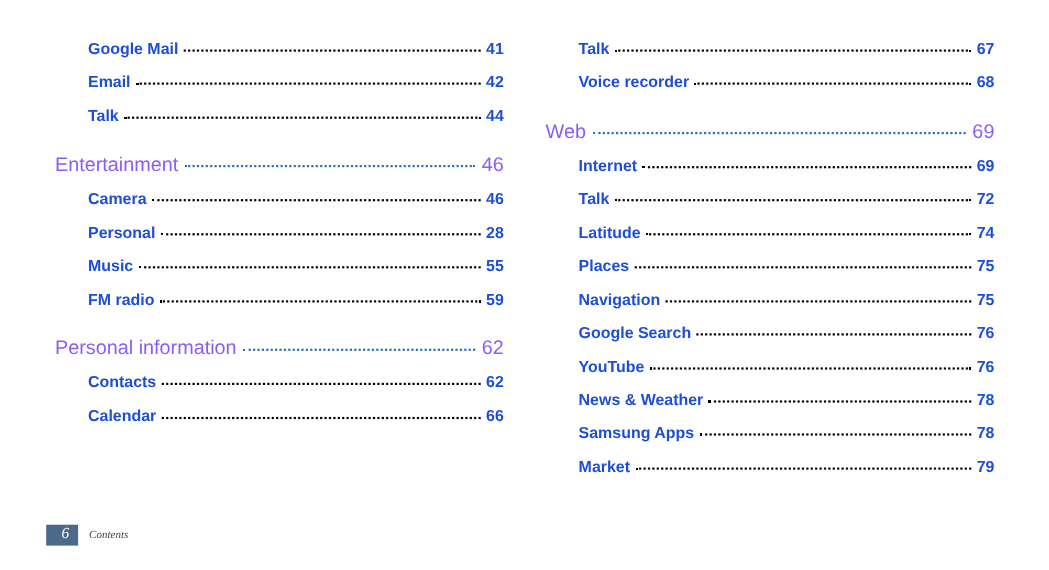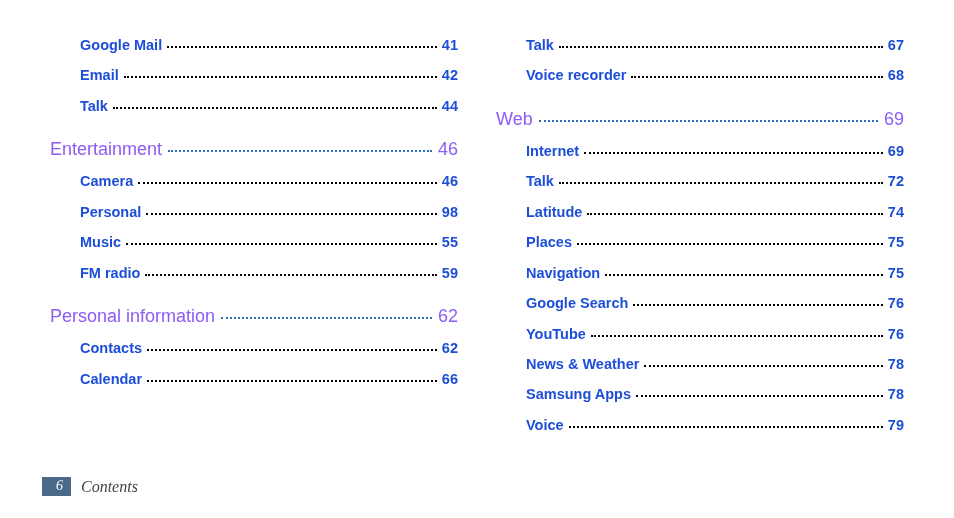--- a/index.html
+++ b/index.html
@@ -71,21 +71,21 @@
     background: #4a6a8a;
     color: #fff;
     font-style: italic;
     font-weight: 400;
     font-size: 14px;
     padding: 1px 8px 2px 14px;
     font-family: Georgia, "Times New Roman", serif;
   }
   .footer .label {
     font-style: italic;
-    font-size: 16px;
+    font-size: 10px;
     color: #444;
     font-family: Georgia, "Times New Roman", serif;
   }
 </style>
 </head>
 <body>
 
 <div class="page">
   <div class="col" id="col-0">
       <div class="item-list">
@@ -114,21 +114,21 @@
       </div>
       <div class="item-list">
         <div class="item-row">
           <span class="label">Camera</span>
           <span class="leader"></span>
           <span class="page-no">46</span>
         </div>
         <div class="item-row">
           <span class="label">Personal</span>
           <span class="leader"></span>
-          <span class="page-no">98</span>
+          <span class="page-no">28</span>
         </div>
         <div class="item-row">
           <span class="label">Music</span>
           <span class="leader"></span>
           <span class="page-no">55</span>
         </div>
         <div class="item-row">
           <span class="label">FM radio</span>
           <span class="leader"></span>
           <span class="page-no">59</span>
@@ -214,21 +214,21 @@
           <span class="label">News &amp; Weather</span>
           <span class="leader"></span>
           <span class="page-no">78</span>
         </div>
         <div class="item-row">
           <span class="label">Samsung Apps</span>
           <span class="leader"></span>
           <span class="page-no">78</span>
         </div>
         <div class="item-row">
-          <span class="label">Voice</span>
+          <span class="label">Market</span>
           <span class="leader"></span>
           <span class="page-no">79</span>
         </div>
       </div>
     </div>
 </div>
 
 <div class="footer">
   <span class="box">6</span>
   <span class="label">Contents</span>

